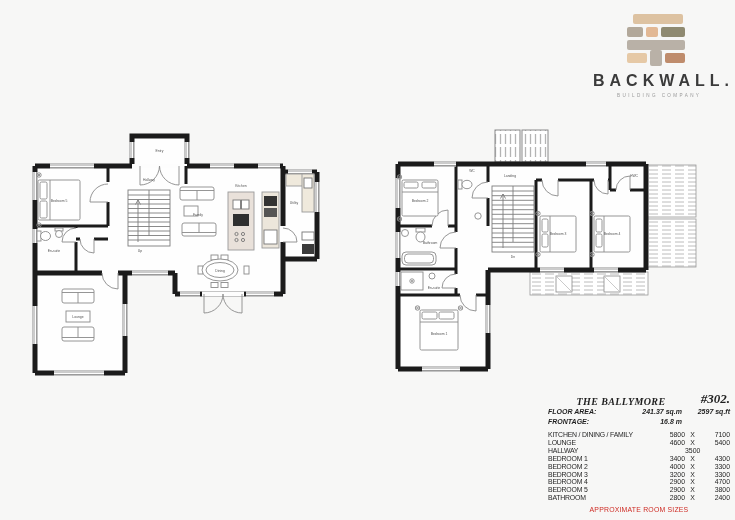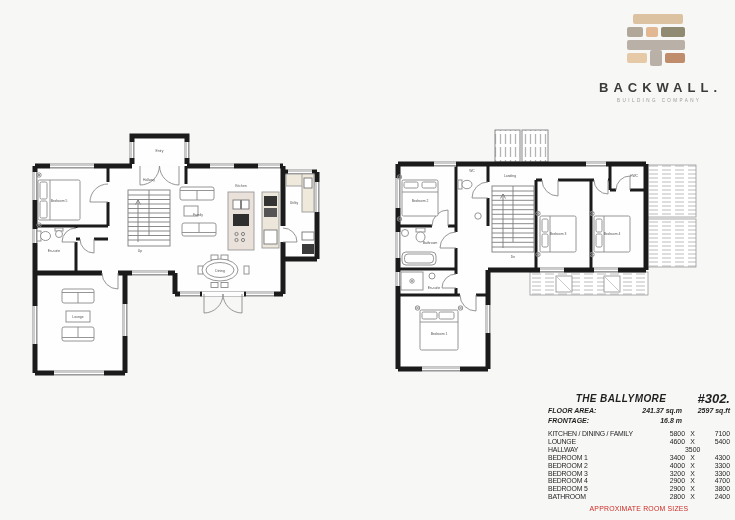--- a/index.html
+++ b/index.html
@@ -2,33 +2,33 @@
 <html><head>
 <meta charset="utf-8">
 <style>
   html,body{margin:0;padding:0;background:#e9e9e9;}
   .page{position:relative;width:735px;height:520px;background:#f7f7f6;overflow:hidden;
         font-family:"Liberation Sans",sans-serif;}
   
   .logo{position:absolute;left:588px;top:14px;width:140px;text-align:center;}
   .logo-bricks{position:relative;width:62px;height:54px;margin:0 auto;}
   .brick{position:absolute;border-radius:2px;}
-  .logo-brand{margin-top:12px;font-size:13px;font-weight:bold;letter-spacing:5px;
+  .logo-brand{margin-top:4px;font-size:16px;font-weight:bold;letter-spacing:5px;
               color:#3b3b3b;white-space:nowrap;text-indent:5px;}
   .logo-tagline{margin-top:3px;font-size:4.6px;letter-spacing:2.4px;color:#9a9a9a;
                 white-space:nowrap;text-indent:2.4px;}
   
   .plan{position:absolute;}
   #ground-plan{left:28px;top:124px;}
   #first-plan{left:388px;top:120px;}
   svg text{font-family:"Liberation Sans",sans-serif;font-size:3.4px;fill:#555;}
   svg text.room-label{text-anchor:middle;}
   
   .spec{position:absolute;left:548px;top:391px;width:182px;color:#1f1f1f;}
-  .spec-head{display:flex;align-items:center;}
+  .spec-head{display:flex;align-items:flex-end;font-family:Liberation Serif, serif;}
   .spec-title{flex:1;text-align:center;font-style:italic;font-weight:bold;font-size:10px;
               letter-spacing:.4px;white-space:nowrap;}
   .spec-num{width:36px;text-align:right;font-style:italic;font-weight:bold;font-size:13px;}
   .spec-row{display:flex;font-style:italic;font-weight:bold;font-size:7px;line-height:9.5px;}
   .spec-row .lbl{flex:1;}
   .spec-row .va{width:60px;text-align:right;}
   .spec-row .vb{width:48px;text-align:right;}
   .spec-rooms{margin-top:5px;}
   .room-row{display:flex;font-size:6.9px;line-height:7.9px;white-space:nowrap;}
   .room-row .name{flex:1;letter-spacing:-.2px;}

